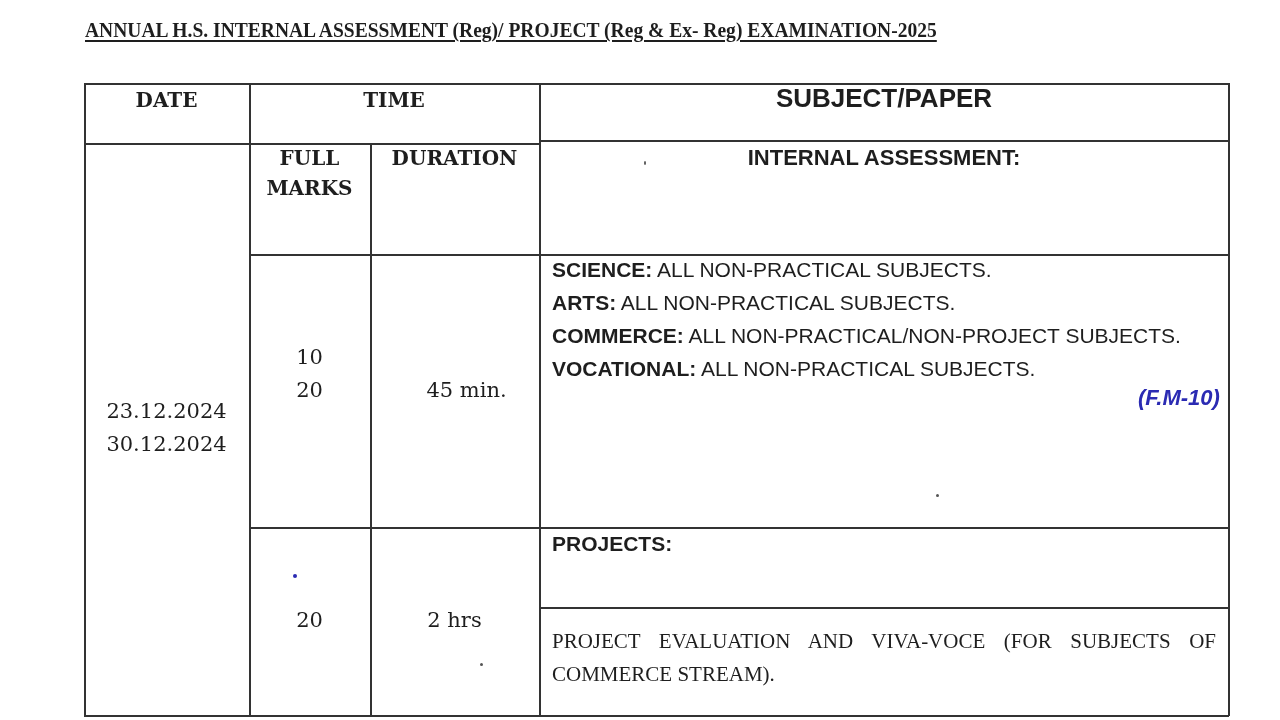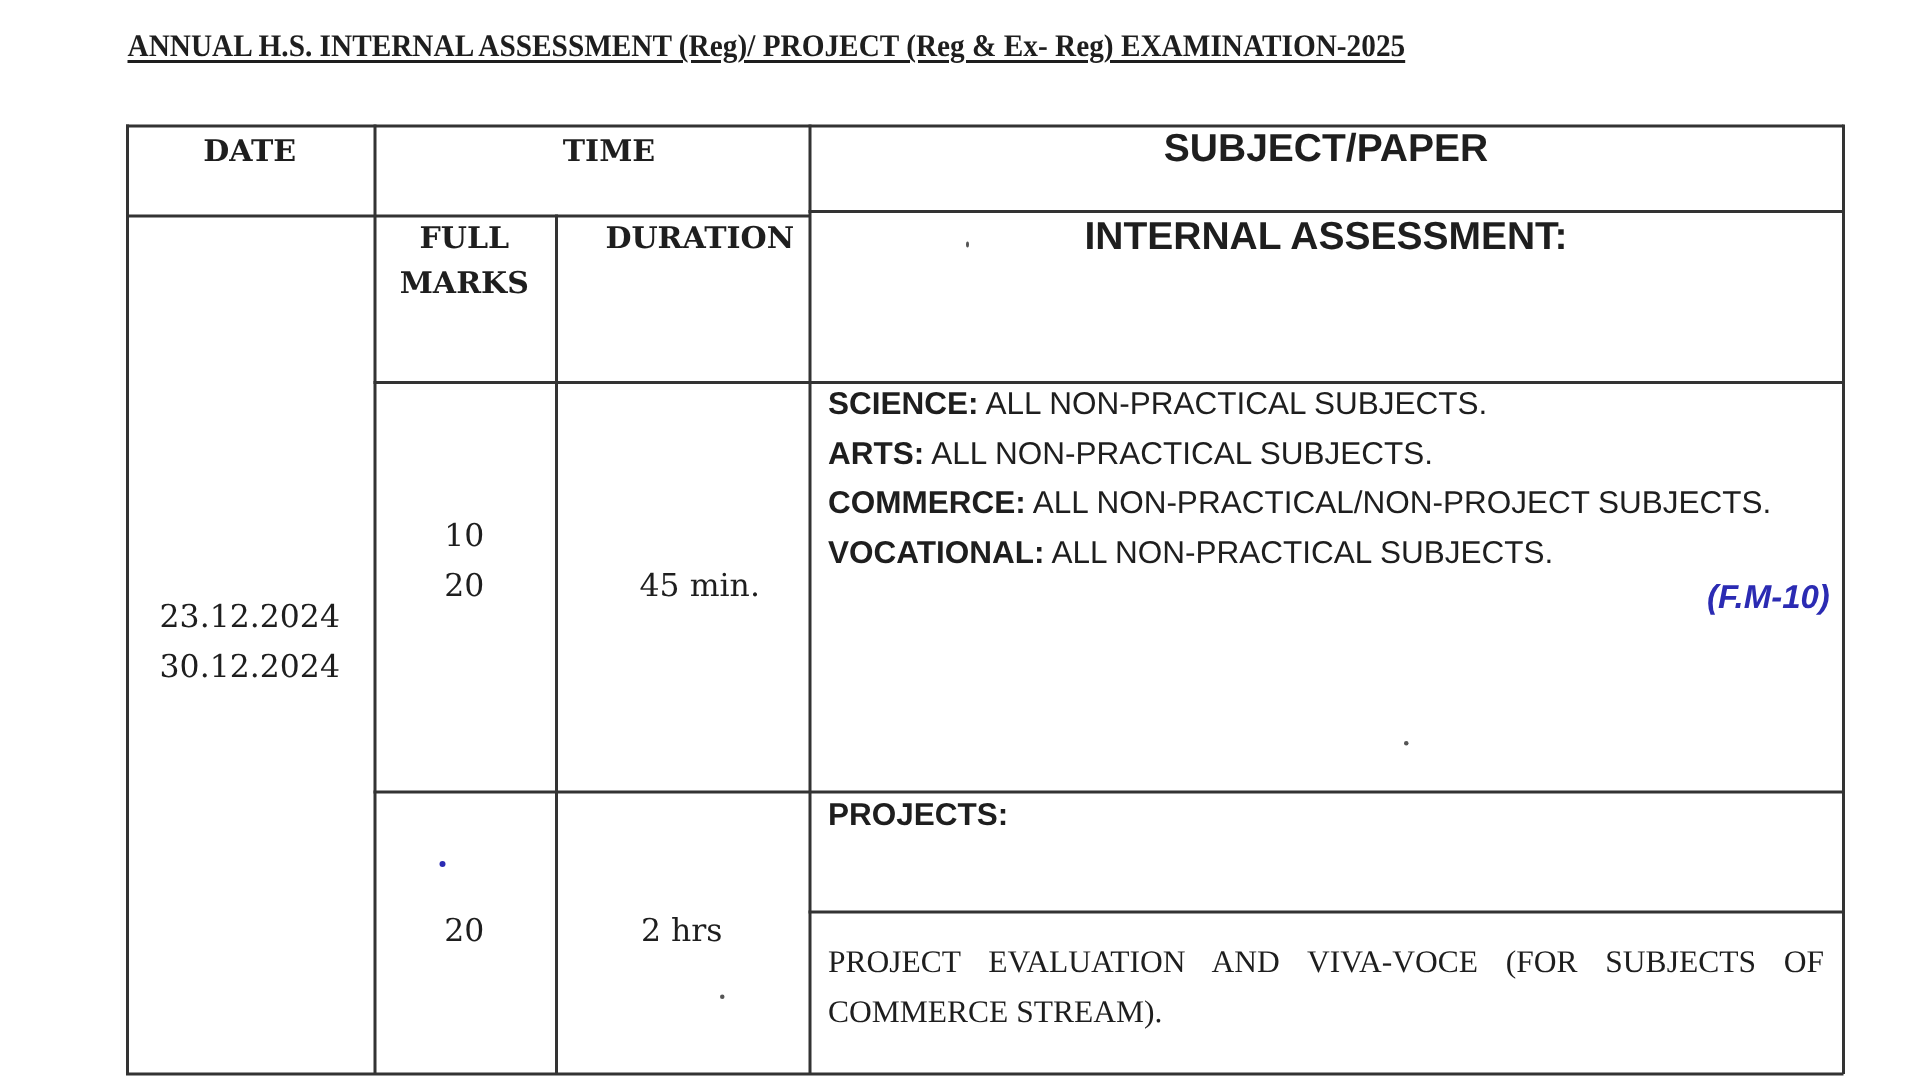--- a/index.html
+++ b/index.html
@@ -49,29 +49,29 @@
   <div class="hl" style="left:84px; top:715px; width:1145px;"></div>
 
   <div class="vl" style="left:84px; top:83px; height:633px;"></div>
   <div class="vl" style="left:249px; top:83px; height:633px;"></div>
   <div class="vl" style="left:370px; top:143px; height:573px;"></div>
   <div class="vl" style="left:539px; top:83px; height:633px;"></div>
   <div class="vl" style="left:1228px; top:83px; height:633px;"></div>
 </div>
 
 <div class="cell hdr" style="left:84px; width:165px; top:84px;">DATE</div>
-<div class="cell hdr" style="left:261px; width:290px; top:84px;">TIME</div>
+<div class="cell hdr" style="left:249px; width:290px; top:84px;">TIME</div>
 <div class="cell hdr" style="left:539px; width:690px; top:82px; font-family:'Liberation Sans',sans-serif; font-size:26px;"><span>SUBJECT/PAPER</span></div>
 
 <div class="cell hdr" style="left:249px; width:121px; top:143px; line-height:30px;">
   <div>FULL</div>
   <div>MARKS</div>
 </div>
-<div class="cell hdr" style="left:370px; width:169px; top:143px; line-height:30px;padding-left:12px;">DURATION</div>
-<div class="cell hdr" style="left:539px; width:690px; top:141px; font-family:'Liberation Sans',sans-serif; font-size:26px;">INTERNAL ASSESSMENT:</div>
+<div class="cell hdr" style="left:370px; width:169px; top:143px; line-height:30px;">DURATION</div>
+<div class="cell hdr" style="left:539px; width:690px; top:141px; font-family:'Liberation Sans',sans-serif; font-size:22px;">INTERNAL ASSESSMENT:</div>
 
 <div class="cell center" style="left:84px; width:165px; top:395px; font-size:21px;">
   <div>23.12.2024</div>
   <div>30.12.2024</div>
 </div>
 
 <div class="cell center" style="left:249px; width:121px; top:341px; font-size:21px;">
   <div>10</div>
   <div>20</div>
 </div>

